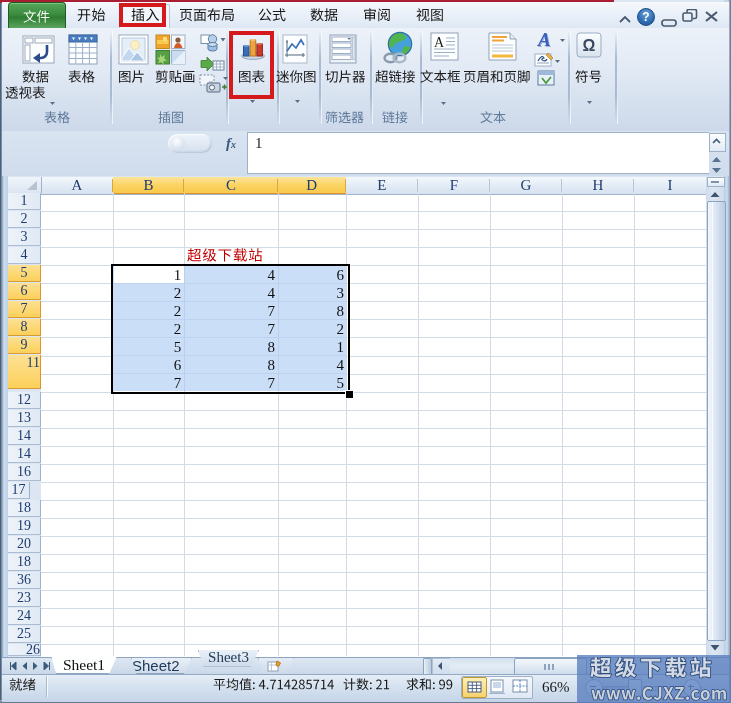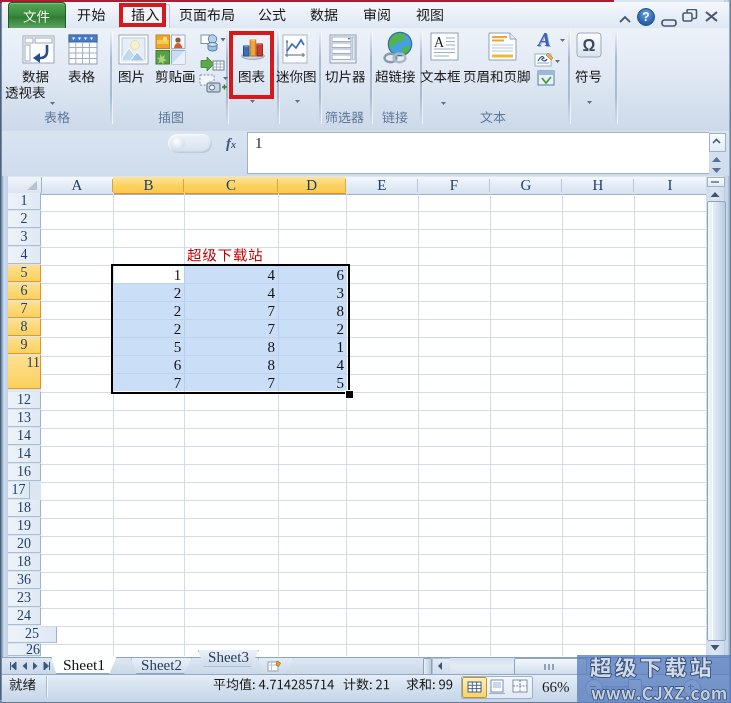--- a/index.html
+++ b/index.html
@@ -467,21 +467,21 @@
 <div style="position:absolute;left:8px;top:535.8px;width:33px;height:17.0px;background:linear-gradient(90deg,#eef3f9 0,#dfe9f4 100%);border-right:1px solid #9eb2ca;border-bottom:1px solid #aabdd2;box-sizing:border-box;font-size:14px;font-family:'Liberation Serif',serif;color:#1f3c6e;text-align:center;line-height:16px">20</div>
 
 <div style="position:absolute;left:8px;top:553.8px;width:33px;height:17.0px;background:linear-gradient(90deg,#eef3f9 0,#dfe9f4 100%);border-right:1px solid #9eb2ca;border-bottom:1px solid #aabdd2;box-sizing:border-box;font-size:14px;font-family:'Liberation Serif',serif;color:#1f3c6e;text-align:center;line-height:16px">18</div>
 
 <div style="position:absolute;left:8px;top:571.8px;width:33px;height:17.0px;background:linear-gradient(90deg,#eef3f9 0,#dfe9f4 100%);border-right:1px solid #9eb2ca;border-bottom:1px solid #aabdd2;box-sizing:border-box;font-size:14px;font-family:'Liberation Serif',serif;color:#1f3c6e;text-align:center;line-height:16px">36</div>
 
 <div style="position:absolute;left:8px;top:589.9px;width:33px;height:17.0px;background:linear-gradient(90deg,#eef3f9 0,#dfe9f4 100%);border-right:1px solid #9eb2ca;border-bottom:1px solid #aabdd2;box-sizing:border-box;font-size:14px;font-family:'Liberation Serif',serif;color:#1f3c6e;text-align:center;line-height:16px">23</div>
 
 <div style="position:absolute;left:8px;top:607.9px;width:33px;height:17.0px;background:linear-gradient(90deg,#eef3f9 0,#dfe9f4 100%);border-right:1px solid #9eb2ca;border-bottom:1px solid #aabdd2;box-sizing:border-box;font-size:14px;font-family:'Liberation Serif',serif;color:#1f3c6e;text-align:center;line-height:16px">24</div>
 
-<div style="position:absolute;left:8px;top:625.9px;width:49px;height:17.0px;background:linear-gradient(90deg,#eef3f9 0,#dfe9f4 100%);border-right:1px solid #9eb2ca;border-bottom:1px solid #aabdd2;box-sizing:border-box;font-size:14px;font-family:'Liberation Serif',serif;color:#1f3c6e;text-align:center;line-height:16px">25</div>
+<div style="position:absolute;left:8px;top:625.9px;width:33px;height:17.0px;background:linear-gradient(90deg,#eef3f9 0,#dfe9f4 100%);border-right:1px solid #9eb2ca;border-bottom:1px solid #aabdd2;box-sizing:border-box;font-size:14px;font-family:'Liberation Serif',serif;color:#1f3c6e;text-align:center;line-height:16px">25</div>
 
 <div style="position:absolute;left:8px;top:644.0px;width:33px;height:11.5px;background:linear-gradient(90deg,#eef3f9 0,#dfe9f4 100%);border-right:1px solid #9eb2ca;border-bottom:1px solid #aabdd2;box-sizing:border-box;font-size:14px;font-family:'Liberation Serif',serif;color:#1f3c6e;text-align:right;line-height:11px">26</div>
 
 <div style="position:absolute;left:41px;top:193px;width:665px;height:463px;overflow:hidden">
       <div style="position:absolute;left:71.5px;top:0;width:1px;height:464px;background:#d3dbe7"></div>
       <div style="position:absolute;left:143.3px;top:0;width:1px;height:464px;background:#d3dbe7"></div>
       <div style="position:absolute;left:236.9px;top:0;width:1px;height:464px;background:#d3dbe7"></div>
       <div style="position:absolute;left:304.5px;top:0;width:1px;height:464px;background:#d3dbe7"></div>
       <div style="position:absolute;left:377.0px;top:0;width:1px;height:464px;background:#d3dbe7"></div>
       <div style="position:absolute;left:449.0px;top:0;width:1px;height:464px;background:#d3dbe7"></div>
@@ -607,21 +607,21 @@
         <path d="M24 1 L28.5 5 L24 9 z" fill="#3a5a7a"></path>
         <path d="M35 1 L39.5 5 L35 9 z M40.5 1 v8" stroke="#3a5a7a" fill="#3a5a7a" stroke-width="1"></path>
       </svg>
     </div>
 
 <div style="position:absolute;left:51px;top:656.5px;width:64px;height:16.5px;background:#fdfefe;border:1px solid #8da4c0;border-top:none;clip-path:polygon(0 0,100% 0,88% 100%,8% 100%)">
       <div style="text-align:center;font-size:15.5px;font-family:'Liberation Serif',serif;color:#111;margin-top:-1px">Sheet1</div>
     </div>
 
 <div style="position:absolute;left:131px;top:657.5px;width:59px;height:15.5px;background:linear-gradient(180deg,#eaf0f8,#cfdcec);border:1px solid #8da4c0;border-top:none;clip-path:polygon(0 0,100% 0,87% 100%,9% 100%)">
-      <div style="text-align:center;font-size:15px;font-family:Liberation Serif, serif;color:#223c58;margin-top:-1px">Sheet2</div>
+      <div style="font-size:15px;font-family:Liberation Sans, sans-serif;color:#223c58;margin-top:-1px">Sheet2</div>
     </div>
 
 <div style="position:absolute;left:198px;top:650px;width:59px;height:15.5px;background:linear-gradient(180deg,#eaf0f8,#cfdcec);border:1px solid #8da4c0;border-top:none;clip-path:polygon(0 0,100% 0,87% 100%,9% 100%)">
       <div style="text-align:center;font-size:15px;font-family:'Liberation Serif',serif;color:#223c58;margin-top:-1px">Sheet3</div>
     </div>
 
 <div style="position:absolute;left:258px;top:657.5px;width:34px;height:16px;background:linear-gradient(180deg,#e4ecf5,#cdd9e9);border:1px solid #9aacc2;border-top:none;clip-path:polygon(0 0,100% 0,75% 100%,14% 100%)">
       <svg width="16" height="12" style="position:absolute;left:8px;top:2px">
         <rect x="1" y="2" width="10" height="9" fill="#fff" stroke="#8fa0b5"></rect>
         <path d="M1 5 h10 M4.5 2 v9" stroke="#b8c6d8"></path>

